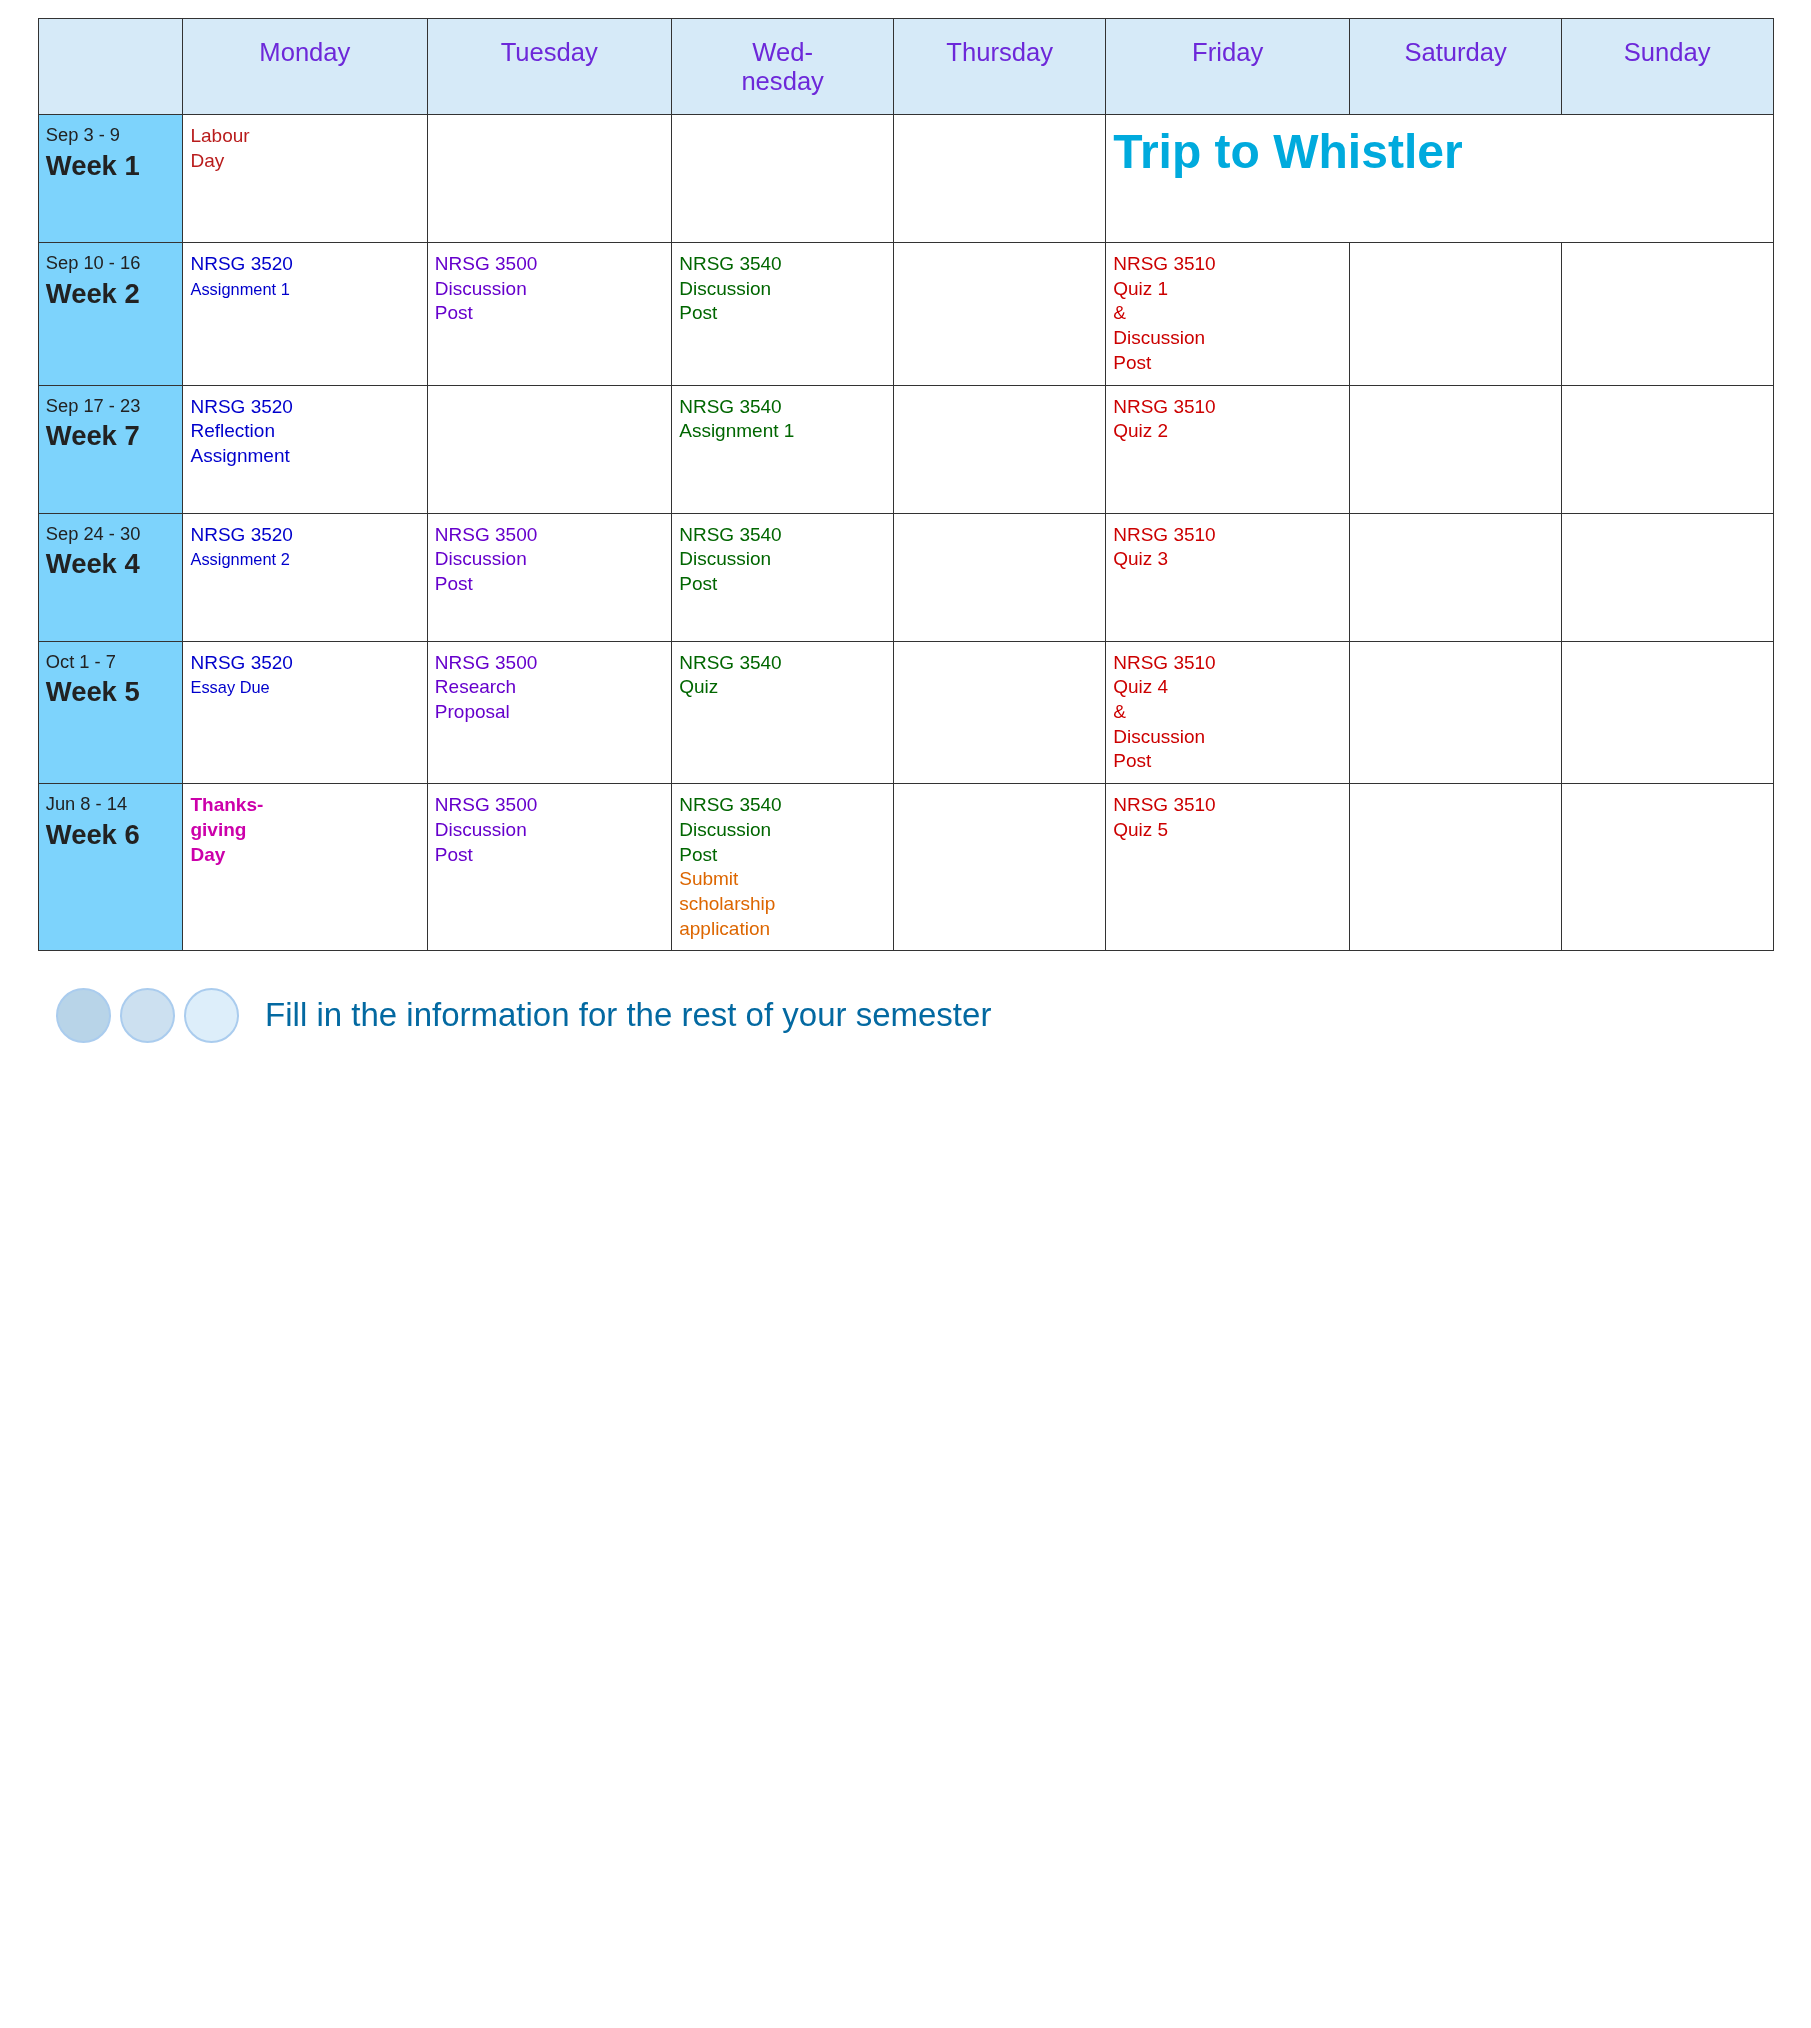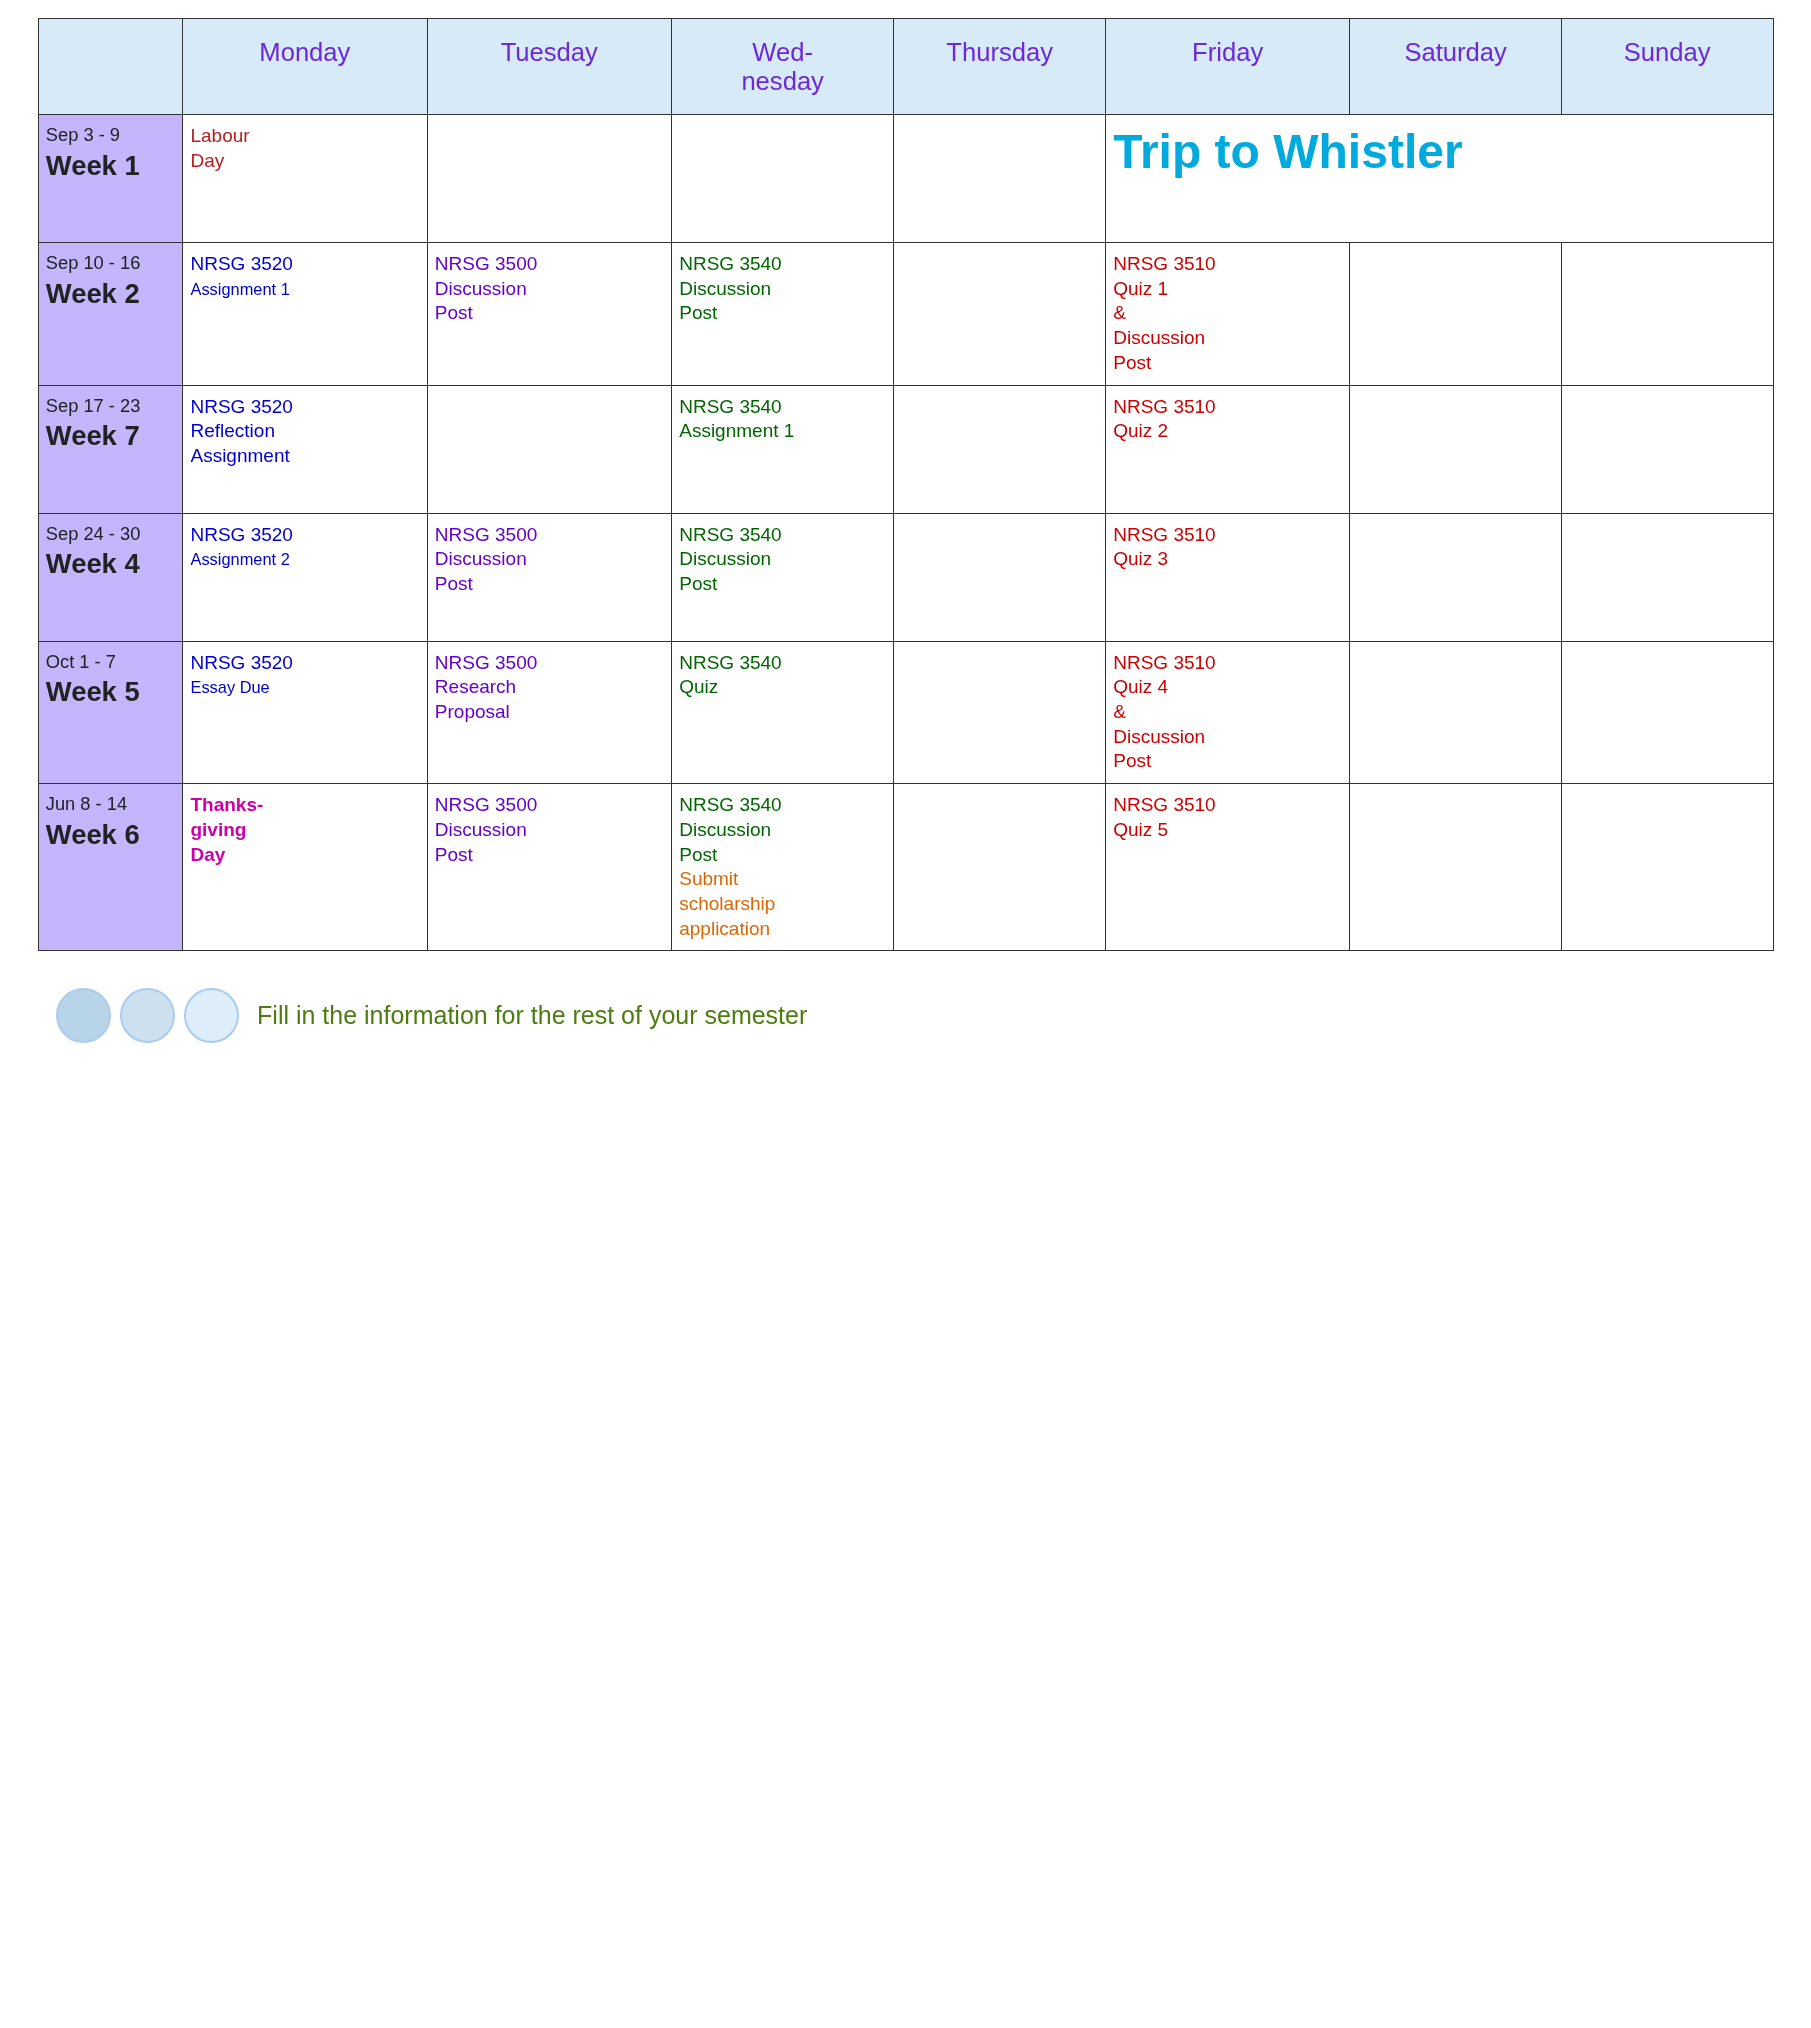--- a/index.html
+++ b/index.html
@@ -33,21 +33,21 @@
       background-color: #d6eaf8;
       text-align: center;
       font-size: 25.6px;
       font-weight: normal;
       color: #6d28d9;
       padding: 18.3px 9.1px;
     }
 
     
     td.week-label {
-      background-color: #c4b5fd;
+      background-color: #7dd3fc;
       font-size: 22px;
       font-weight: normal;
       color: #222;
       width: 119px;
       min-width: 119px;
     }
 
     td.week-label .date-range {
       font-size: 18.3px;
       display: block;
@@ -111,23 +111,23 @@
       border-radius: 50%;
       border: 2.7px solid #aaccee;
       flex-shrink: 0;
     }
 
     .circle-1 { background-color: #b8d4e8; }
     .circle-2 { background-color: #cce0f0; }
     .circle-3 { background-color: #ddeefa; }
 
     .footer-text {
-      font-size: 25px;
-      color: #4d7c0f;
-      margin-left: 9px;
+      font-size: 33px;
+      color: #0369a1;
+      margin-left: 17px;
     }
 
     .sub-label {
       font-size: 16.4px;
     }
   </style>
 </head>
 <body>
 
 <div class="calendar-wrapper">

